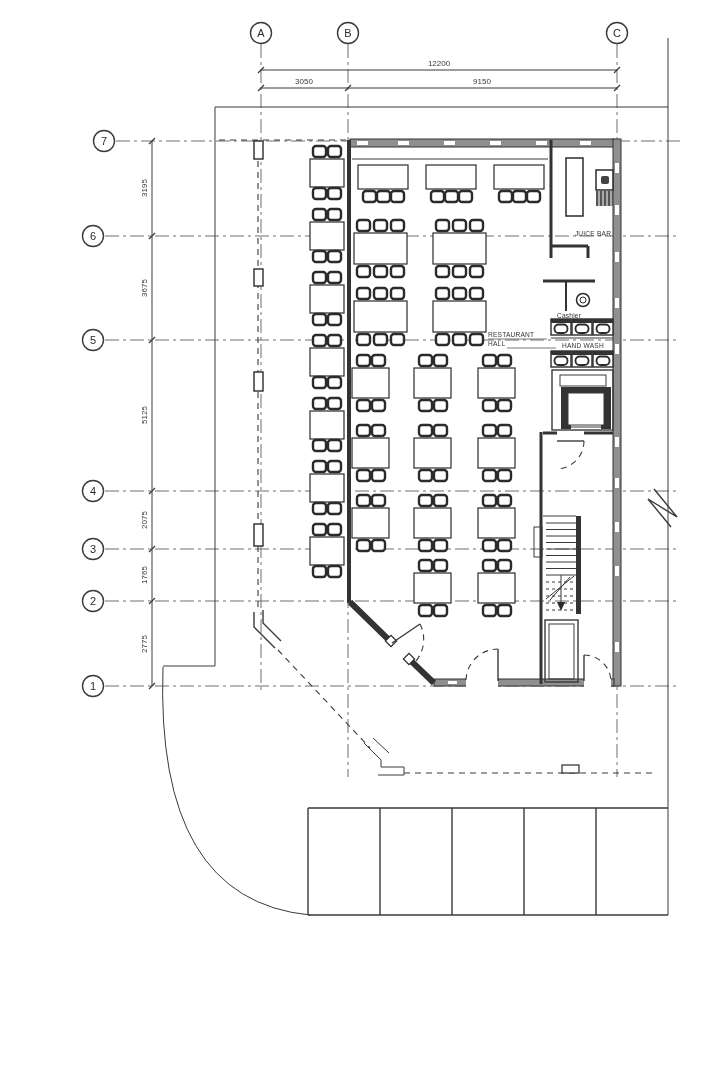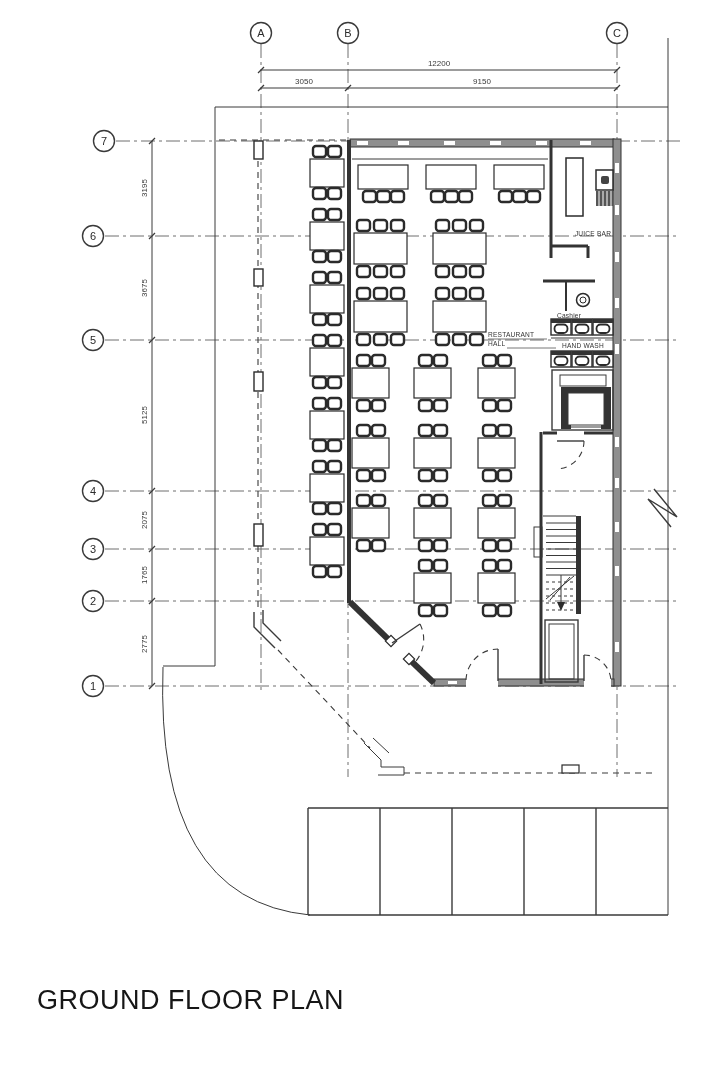--- a/index.html
+++ b/index.html
@@ -331,17 +331,16 @@
   <g>
     <text x="488" y="337" class="room-label">RESTAURANT</text>
     <text x="488" y="346" class="room-label">HALL</text>
     <line x1="488" y1="339" x2="547" y2="339" stroke="#555" stroke-width=".8"></line>
     <line x1="507" y1="348" x2="556" y2="348" stroke="#555" stroke-width=".8"></line>
   </g>
 
 </svg>
 
 <div id="plan-title">
-  <div>GROUND FLOOR PLAN</div>
 </div>
 
 
 </div>
 
 </body></html>

